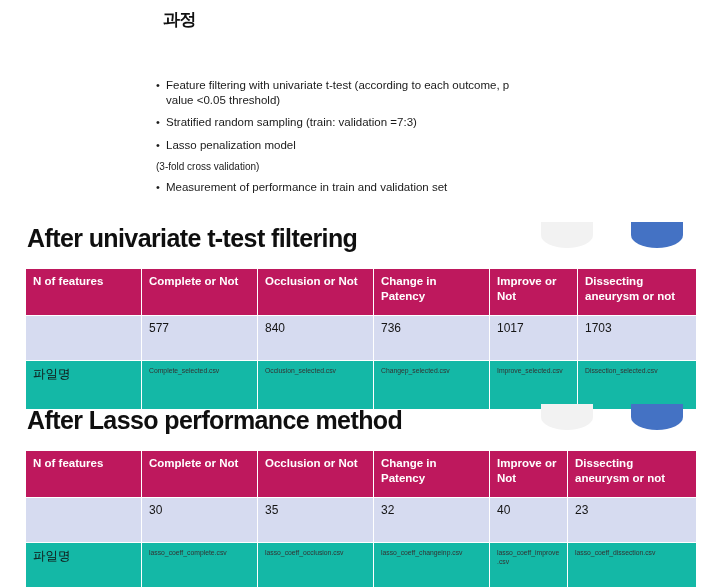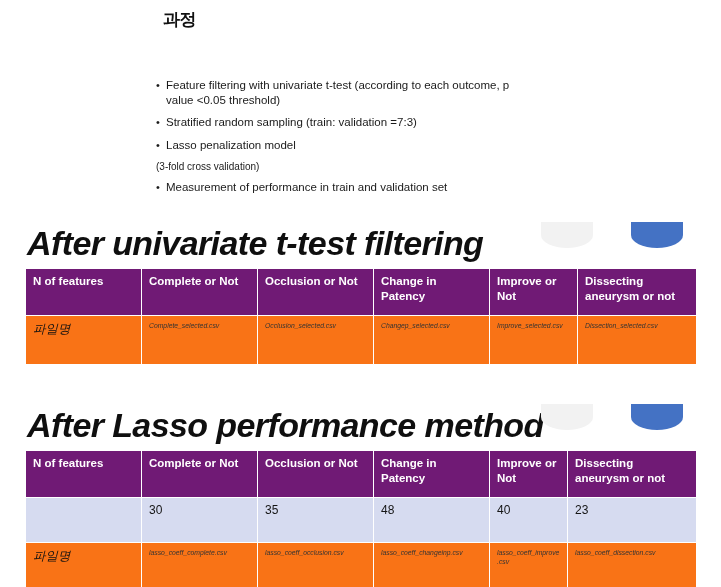--- a/index.html
+++ b/index.html
@@ -66,26 +66,25 @@
     width: 721px;
   }
   .section-head {
     position: relative;
     height: 46px;
   }
   .section-title {
     position: absolute;
     left: 27px;
     top: 2px;
-    font-size: 34px;
+    font-size: 25px;
     font-weight: bold;
     letter-spacing: -0.6px;
     color: #0f0f0f;
     white-space: nowrap;
-    font-style: italic;
   }
   .deco {
     position: absolute;
     top: 0;
     width: 52px;
     height: 26px;
     border-bottom-left-radius: 52px 26px;
     border-bottom-right-radius: 52px 26px;
   }
   .deco-gray { left: 541px; background: #f2f2f2; }
@@ -100,41 +99,40 @@
   }
   table.data-table th,
   table.data-table td {
     border: 1px solid #ffffff;
     vertical-align: top;
     padding: 5px 7px 5px 7px;
     word-wrap: break-word;
     overflow-wrap: break-word;
   }
   table.data-table thead th {
-    background: #701a75;
+    background: #be185d;
     color: #ffffff;
     font-size: 11.5px;
     font-weight: bold;
     text-align: left;
     line-height: 1.28;
     height: 36px;
   }
   tr.row-count td {
     background: #d6dbf0;
     font-size: 12px;
     color: #151515;
     height: 34px;
   }
   tr.row-file td {
-    background: #f97316;
+    background: #14b8a6;
     font-size: 6.8px;
     color: #333333;
     line-height: 1.35;
     height: 38px;
-    font-style: italic;
   }
   tr.row-file td.label-cell {
     font-size: 12.5px;
     color: #111111;
   }
 </style>
 </head>
 <body>
 
 <div class="slide-title">과정</div>
@@ -185,20 +183,28 @@
       <tr>
         <th>N of features</th>
         <th>Complete or Not</th>
         <th>Occlusion or Not</th>
         <th>Change in Patency</th>
         <th>Improve or Not</th>
         <th>Dissecting aneurysm or not</th>
       </tr>
     </thead>
     <tbody>
+      <tr class="row-count">
+        <td class="label-cell"></td>
+        <td>577</td>
+        <td>840</td>
+        <td>736</td>
+        <td>1017</td>
+        <td>1703</td>
+      </tr>
       <tr class="row-file">
         <td class="label-cell">파일명</td>
         <td>Complete_selected.csv</td>
         <td>Occlusion_selected.csv</td>
         <td>Changep_selected.csv</td>
         <td>Improve_selected.csv</td>
         <td>Dissection_selected.csv</td>
       </tr>
     </tbody>
   </table>
@@ -228,21 +234,21 @@
         <th>Change in Patency</th>
         <th>Improve or Not</th>
         <th>Dissecting aneurysm or not</th>
       </tr>
     </thead>
     <tbody>
       <tr class="row-count">
         <td class="label-cell"></td>
         <td>30</td>
         <td>35</td>
-        <td>48</td>
+        <td>32</td>
         <td>40</td>
         <td>23</td>
       </tr>
       <tr class="row-file">
         <td class="label-cell">파일명</td>
         <td>lasso_coeff_complete.csv</td>
         <td>lasso_coeff_occlusion.csv</td>
         <td>lasso_coeff_changeinp.csv</td>
         <td>lasso_coeff_improve.csv</td>
         <td>lasso_coeff_dissection.csv</td>

